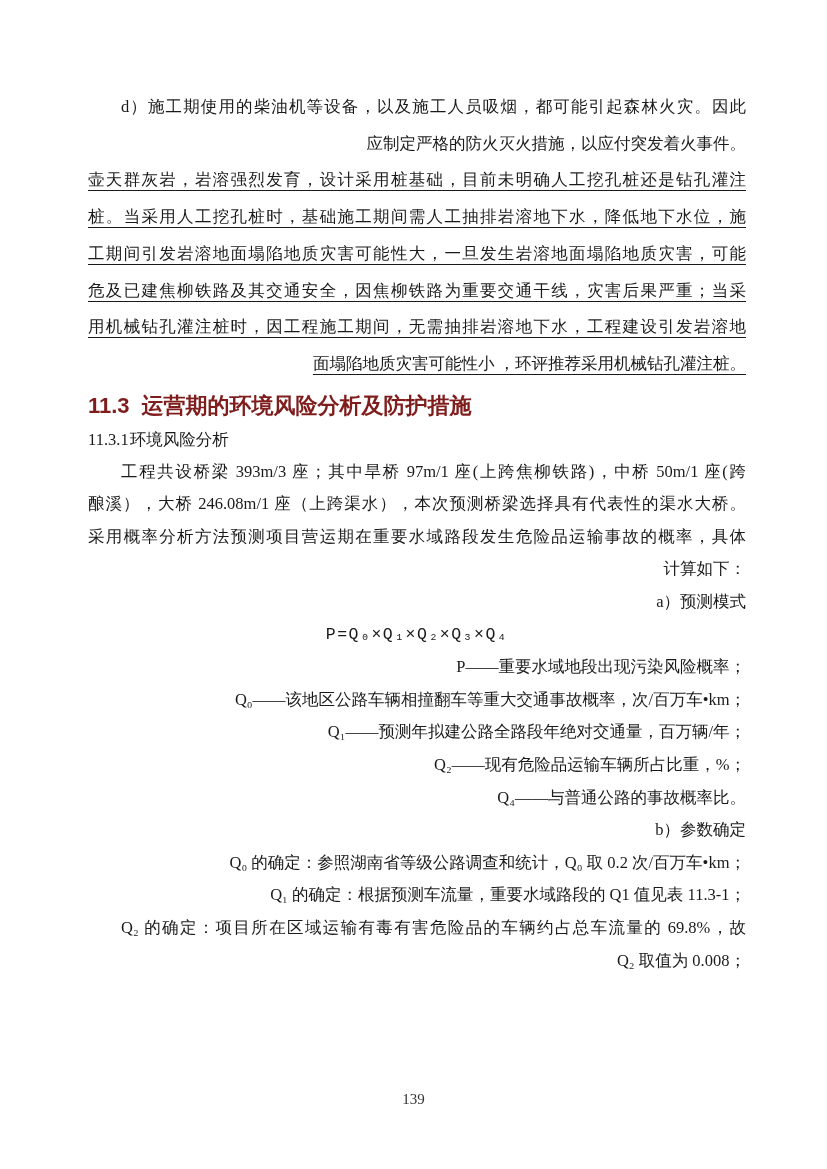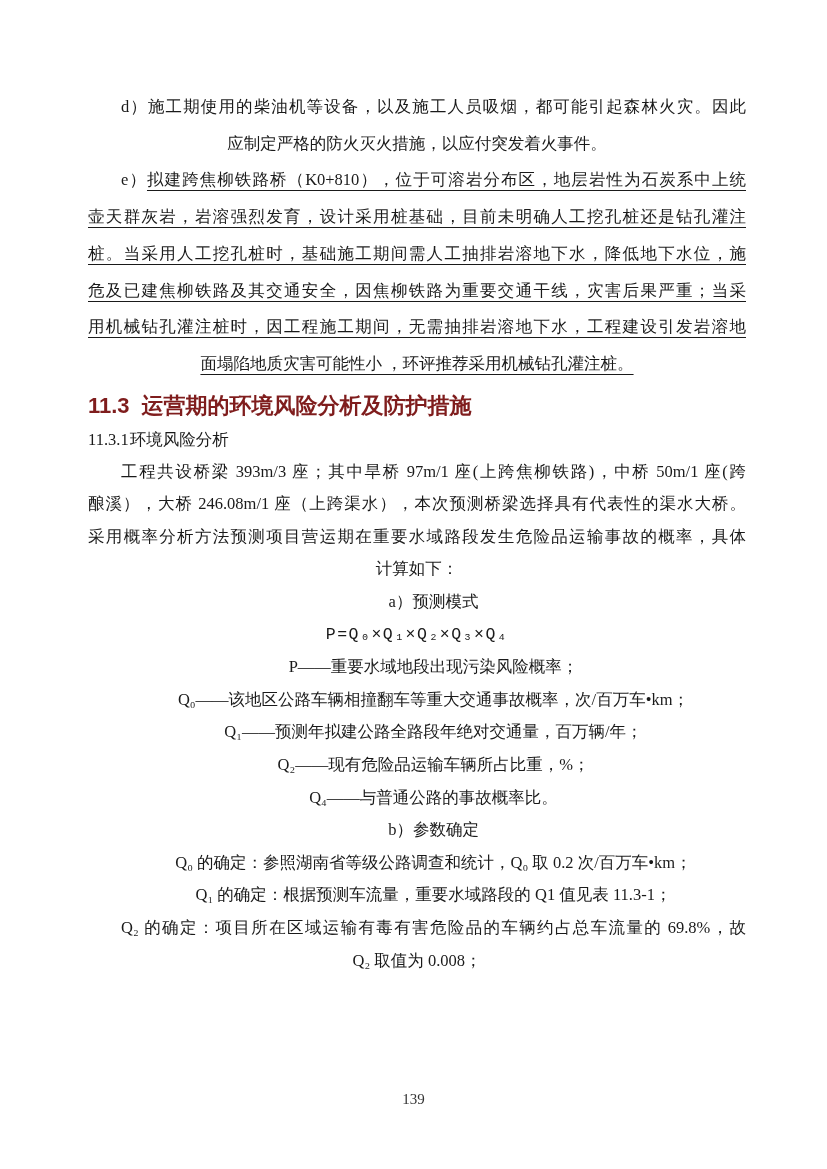--- a/index.html
+++ b/index.html
@@ -12,21 +12,21 @@
     font-size:16.5px;
     overflow:hidden;
   }
   .body-area{
     position:absolute;
     left:88px;top:89px;
     width:658px;
   }
   .line{
     display:block;
-    text-align:center;
+    text-align:right;
   }
   .sec1 .line{line-height:36.7px;}
   .sec2 .line{line-height:32.6px;}
   .indent{text-indent:33px;}
   .just{text-align:justify;text-align-last:justify;}
   .u{
     text-decoration:underline;
     text-underline-offset:5px;
     text-decoration-thickness:1px;
   }
@@ -65,23 +65,23 @@
 
 <div class="page">
   <div class="body-area">
 
     <div class="sec1">
       <div class="line indent just">d）施工期使用的柴油机等设备，以及施工人员吸烟，都可能引起森林火灾。因此</div>
       <div class="line">应制定严格的防火灭火措施，以应付突发着火事件。</div>
     </div>
 
     <div class="sec1">
-      <div class="line indent just"><span>e）</span><span class="u">拟建跨焦柳铁路桥（K0+810），位于可溶岩分布区，地层岩性为石炭系中上统</span></div>
       <div class="line just"><span class="u">壶天群灰岩，岩溶强烈发育，设计采用桩基础，目前未明确人工挖孔桩还是钻孔灌注</span></div>
       <div class="line just"><span class="u">桩。当采用人工挖孔桩时，基础施工期间需人工抽排岩溶地下水，降低地下水位，施</span></div>
+      <div class="line just"><span class="u">工期间引发岩溶地面塌陷地质灾害可能性大，一旦发生岩溶地面塌陷地质灾害，可能</span></div>
       <div class="line just"><span class="u">危及已建焦柳铁路及其交通安全，因焦柳铁路为重要交通干线，灾害后果严重；当采</span></div>
       <div class="line just"><span class="u">用机械钻孔灌注桩时，因工程施工期间，无需抽排岩溶地下水，工程建设引发岩溶地</span></div>
       <div class="line"><span class="u">面塌陷地质灾害可能性小 ，环评推荐采用机械钻孔灌注桩。</span></div>
     </div>
 
     <div class="h2">
       <span class="num">11.3</span><span>运营期的环境风险分析及防护措施</span>
     </div>
 
     <div class="h3">

